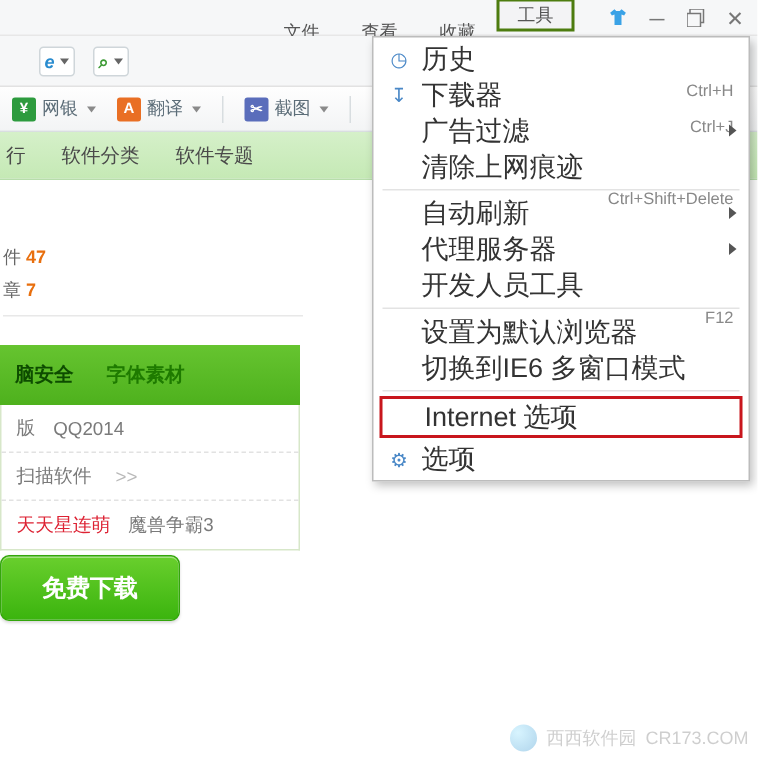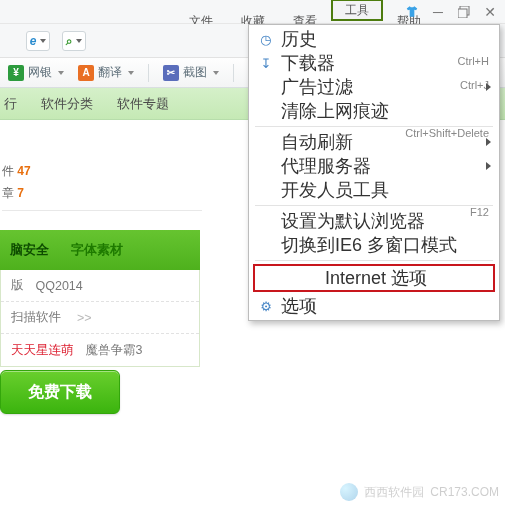--- a/index.html
+++ b/index.html
@@ -227,21 +227,20 @@
     border-top:4px solid transparent;
     border-bottom:4px solid transparent;
     border-left:5px solid #555;
   }
   .ddsep { height:1px; margin:3px 6px; background:#e3e3e3; }
   .ddrow.boxed {
     border: 2px solid #c8161d;
     height: 28px;
     margin: 2px 4px;
     padding-left: 4px;
-    flex-direction: column;
   }
 
   
   .watermark {
     position:absolute;
     right:6px; bottom:4px;
     color: rgba(255,255,255,.0);
   }
   .watermark .bubble{
     display:flex; align-items:center; gap:6px;
@@ -252,24 +251,23 @@
     width:18px;height:18px;border-radius:50%;
     background: radial-gradient(circle at 30% 30%, #8ee0ff, #1d86c7);
     opacity:.35;
   }
 </style>
 </head>
 <body>
 
 <div class="menubar">
   <div class="mi">文件</div>
+  <div class="mi">查看</div>
   <div class="mi">收藏</div>
-  <div class="mi">查看</div>
   <div class="mi active">工具</div>
-  <div class="mi">帮助</div>
 
   <div class="menubar-right">
     <div class="winbtn skin" title="皮肤">
       <svg width="14" height="14" viewBox="0 0 24 24">
           <path fill="#3aa2e6" d="M8 2l-5 4 2 3 3-1v12h8V8l3 1 2-3-5-4-2 2h-4z"></path>
         </svg>
     </div>
     <div class="winbtn" title="最小化">─</div>
     <div class="winbtn" title="还原">
       <svg width="12" height="12" viewBox="0 0 12 12">

